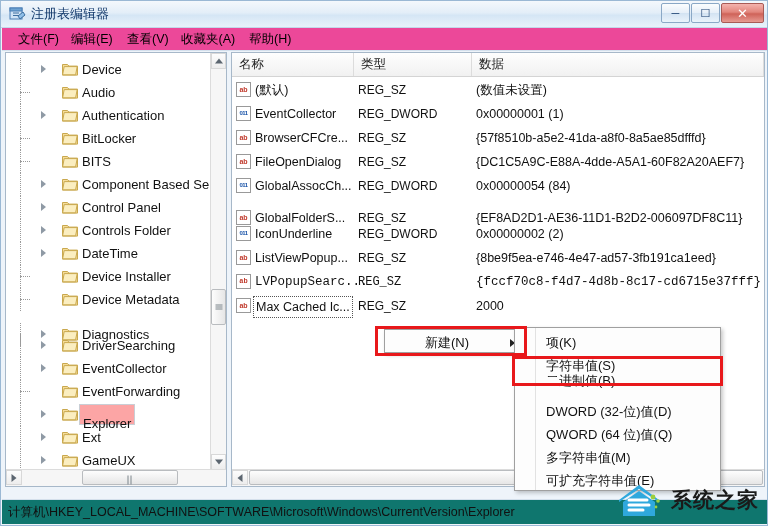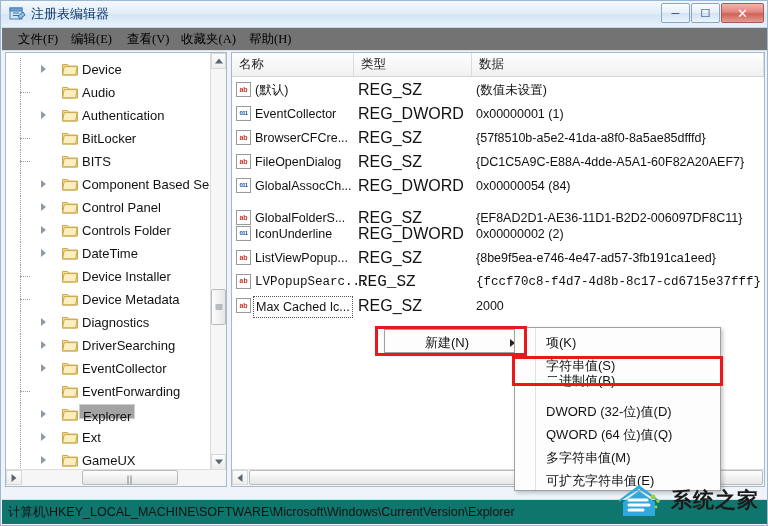--- a/index.html
+++ b/index.html
@@ -43,21 +43,21 @@
   }
   .wbtn .gl{
     position:absolute;left:0;right:0;top:50%;transform:translateY(-50%);
     text-align:center;font-size:11px;color:#12396b;line-height:1;
   }
   .wbtn.close .gl{color:#fff;font-size:13px;font-weight:bold;}
 
   
   .menubar{
     position:absolute;left:1px;top:27px;width:765px;height:22px;
-    background:#737373;border-bottom:1px solid #d4e0ec;font-family:Liberation Serif, serif;
+    background:#ec4899;border-bottom:1px solid #d4e0ec;
   }
   .menuitem{
     position:absolute;top:3px;height:17px;line-height:17px;
     font-size:12.5px;color:#000;padding:0 4px;white-space:nowrap;
   }
 
   
   .pane-tree{
     position:absolute;left:4px;top:51px;width:222px;height:435px;
     box-sizing:border-box;background:#fff;border:1px solid #a7b8c9;
@@ -88,22 +88,22 @@
     border-top:4px solid transparent;border-bottom:4px solid transparent;
   }
   .tfolder{
     position:absolute;left:56px;top:4px;width:16px;height:14px;
   }
   .tlabel{
     position:absolute;left:76px;top:2px;height:19px;line-height:19px;
     font-size:13px;color:#111;white-space:nowrap;
   }
   .trow.sel .tlabel{
-    background:#a3a3a3;border:1px solid #c9ced5;padding:2px 3px;left:73px;
-    box-sizing:border-box;height:15px;line-height:19px;top:1px;
+    background:#fca5a5;border:1px solid #c9ced5;padding:9px 3px;left:73px;
+    box-sizing:border-box;height:21px;line-height:19px;top:1px;
   }
 
   
   .vsb{
     position:absolute;right:0px;top:0px;width:15px;bottom:0px;
     background:#f6f6f6;border-left:1px solid #dcdcdc;
   }
   .sb-arrow{
     position:absolute;left:0;width:15px;height:16px;
     background:linear-gradient(to bottom,#fdfdfd,#ededed);
@@ -152,21 +152,21 @@
   }
   .lrow{position:absolute;left:0;width:532px;height:24px;}
   .vicon{position:absolute;left:4px;top:4px;width:15px;height:15px;
     border:1px solid #999;background:#fff;box-sizing:border-box;
     font-size:7px;line-height:13px;text-align:center;font-weight:bold;}
   .vicon.sz{color:#c0392b;}
   .vicon.dw{color:#1a54a8;letter-spacing:-0.5px;font-size:6px;}
   .vname{position:absolute;left:23px;top:2px;height:20px;line-height:20px;
     font-size:12.5px;color:#111;white-space:nowrap;}
   .vtype{position:absolute;left:126px;top:2px;height:20px;line-height:20px;
-    font-size:16px;color:#111;white-space:nowrap;}
+    font-size:12px;color:#111;white-space:nowrap;}
   .vdata{position:absolute;left:244px;top:2px;height:20px;line-height:20px;
     font-size:12.5px;color:#111;white-space:nowrap;}
   .lrow.focus .vname{border:1px dotted #555;padding:0 2px;left:21px;}
 
   
   .ctxmenu{
     position:absolute;box-sizing:border-box;
     background:#fdfdfd;border:1px solid #a0a0a0;
     box-shadow:2px 2px 4px rgba(0,0,0,.22);
   }
@@ -344,21 +344,21 @@
           </div>
           <div class="trow" style="top: 234px;">
             <span class="tguide"></span>
             <span class="telbow"></span>
             <span class="tfolder"><svg width="16" height="14" viewBox="0 0 16 14">
                 <path d="M0.5 2.5 h5 l1.4 1.6 h8.6 v9 h-15 z" fill="#f6dd9a" stroke="#c9a84e"></path>
                 <path d="M2.2 4.6 h13 l-1.6 8.2 h-13 z" fill="#fbeec0" stroke="#c9a84e"></path>
               </svg></span>
             <span class="tlabel">Device Metadata</span>
           </div>
-          <div class="trow" style="top: 257px; padding-left: 45px;">
+          <div class="trow" style="top: 269px; padding-left: 45px;">
             <span class="tguide"></span>
             <span class="texp"></span>
             <span class="tfolder"><svg width="16" height="14" viewBox="0 0 16 14">
                 <path d="M0.5 2.5 h5 l1.4 1.6 h8.6 v9 h-15 z" fill="#f6dd9a" stroke="#c9a84e"></path>
                 <path d="M2.2 4.6 h13 l-1.6 8.2 h-13 z" fill="#fbeec0" stroke="#c9a84e"></path>
               </svg></span>
             <span class="tlabel">Diagnostics</span>
           </div>
           <div class="trow" style="top: 280px;">
             <span class="tguide"></span>

